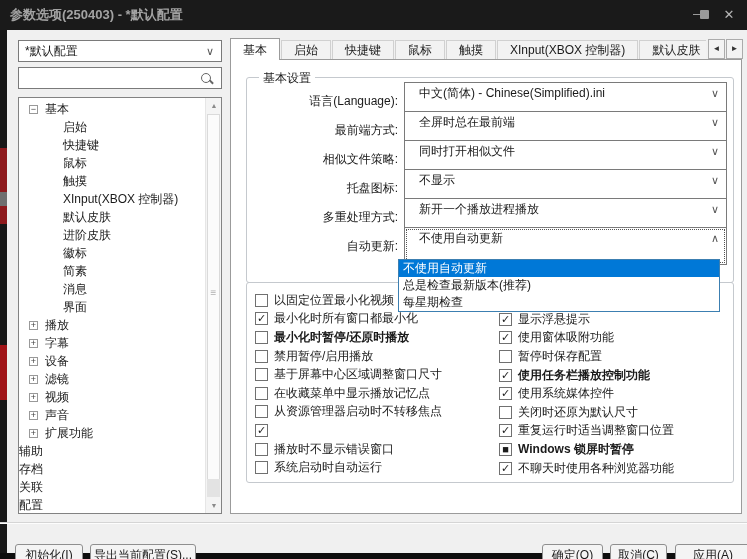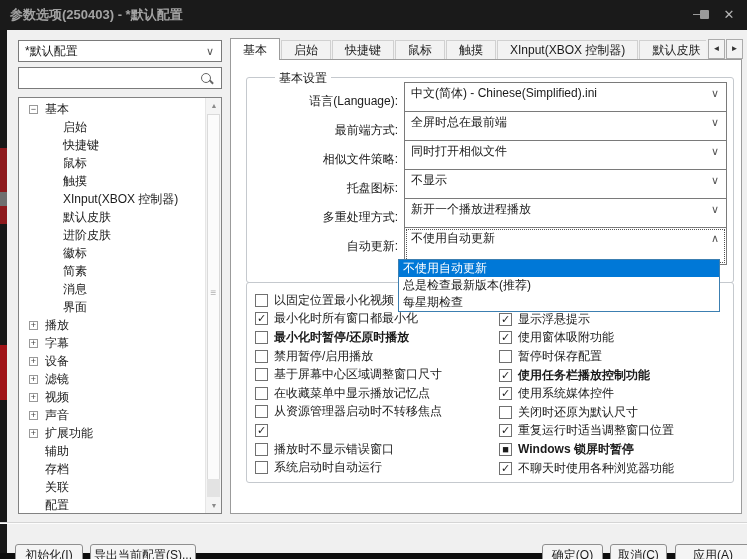--- a/index.html
+++ b/index.html
@@ -26,45 +26,45 @@
   .profile-combo .caret, .combo .caret { position:absolute; right:7px; top:0; line-height:20px; color:#555; font-size:11px; }
   .search-box { position:absolute; left:18px; top:67px; width:204px; height:22px; background:#fff; border:1px solid #7a7a7a; }
   .search-box input { position:absolute; left:4px; top:2px; width:172px; height:16px; border:none; outline:none; font:inherit; background:transparent; }
   .search-icon { position:absolute; right:8px; top:4px; width:13px; height:13px; }
   .search-icon::before { content:""; position:absolute; left:1px; top:1px; width:8px; height:8px; border:1.5px solid #666; border-radius:50%; }
   .search-icon::after { content:""; position:absolute; left:9px; top:9px; width:5px; height:1.5px; background:#666; transform:rotate(45deg); }
   .tree { position:absolute; left:18px; top:97px; width:204px; height:417px; background:#fff; border:1px solid #828282; overflow:hidden; }
   .tree-inner { position:absolute; left:0; top:2px; right:16px; }
   .tree-item { height:18px; line-height:18px; display:flex; align-items:center; white-space:nowrap; }
   .tree-item .exp { width:9px; height:9px; border:1px solid #999; background:#fff; margin-left:10px; margin-right:7px; font-size:9px; line-height:7px; text-align:center; color:#444; flex:none; }
-  .tree-item.leaf0 { padding-left:26px; }
+  .tree-item.leaf0 { }
   .tree-item.lvl1 { padding-left:44px; }
   .tree-scroll { position:absolute; top:0; right:0; bottom:0; width:16px; background:#f4f4f4; border-left:1px solid #e6e6e6; }
   .tree-scroll .arr { position:absolute; left:0; width:16px; height:15px; text-align:center; color:#8a8a8a; font-size:7px; line-height:15px; }
   .tree-scroll .arr.up { top:0; }
   .tree-scroll .arr.down { bottom:0; }
   .tree-thumb { position:absolute; left:1px; top:16px; width:13px; height:366px; background:#fbfbfb; border:1px solid #dadada; text-align:center; }
   .tree-thumb .grip { position:absolute; left:0; right:0; top:172px; color:#b0b0b0; font-size:10px; }
   .tree-trackend { position:absolute; left:1px; bottom:16px; width:13px; height:18px; background:#e3e3e3; }
   
   .tabs { position:absolute; left:230px; top:37px; height:23px; width:476px; display:flex; align-items:flex-end; overflow:hidden; }
   .tab { height:20px; line-height:19px; padding:0 12px; border:1px solid #d0d0d0; border-bottom:none; background:#f2f2f2; margin-right:1px; white-space:nowrap; flex:none; }
   .tab.active { height:23px; line-height:22px; background:#fff; border:1px solid #9b9b9b; border-bottom:none; position:relative; z-index:4; margin-bottom:-1px; }
   .tab-scroller { position:absolute; top:39px; height:20px; display:flex; }
   .tab-scroller .sc { width:17px; height:20px; border:1px solid #ababab; background:#f3f3f3; text-align:center; line-height:18px; font-size:8px; color:#333; margin-left:1px; }
   
   .page { position:absolute; left:230px; top:59px; width:512px; height:455px; background:#fff; border:1px solid #9b9b9b; }
   .groupbox { position:absolute; border:1px solid #c5c9ce; border-radius:3px; }
   .gb1 { left:15px; top:17px; width:488px; height:206px; }
-  .gb1 .legend { position:absolute; left:28px; top:-8px; background:#fff; padding:0 4px; }
+  .gb1 .legend { position:absolute; left:12px; top:-8px; background:#fff; padding:0 4px; }
   .gb2 { left:15px; top:222px; width:488px; height:201px; }
   .form-rows { position:absolute; left:14px; top:12px; right:6px; }
   .form-row { display:flex; height:22px; margin-bottom:7px; align-items:center; }
   .form-label { width:137px; text-align:right; margin-right:6px; flex:none; }
-  .combo { position:relative; width:327px; height:38px; background:#fff; border:1px solid #7a7a7a; line-height:20px; padding-left:6px; white-space:nowrap; overflow:hidden; }
+  .combo { position:relative; width:327px; height:38px; background:#fff; border:1px solid #7a7a7a; line-height:20px; padding-left:14px; white-space:nowrap; overflow:hidden; }
   .combo.focused { outline:1px dotted #555; outline-offset:-3px; }
   
   .dropdown-list { position:absolute; left:167px; top:199px; width:322px; background:#fff; border:1px solid #3c7fb1; z-index:20; }
   .dd-item { height:17px; line-height:17px; padding-left:4px; white-space:nowrap; }
   .dd-item.selected { background:#0078d7; color:#fff; }
   
   .cb-col { position:absolute; }
   .col-left { left:8px; top:8px; }
   .col-right { left:252px; top:27px; }
   .cb-row { display:flex; align-items:center; height:18.6px; white-space:nowrap; }

